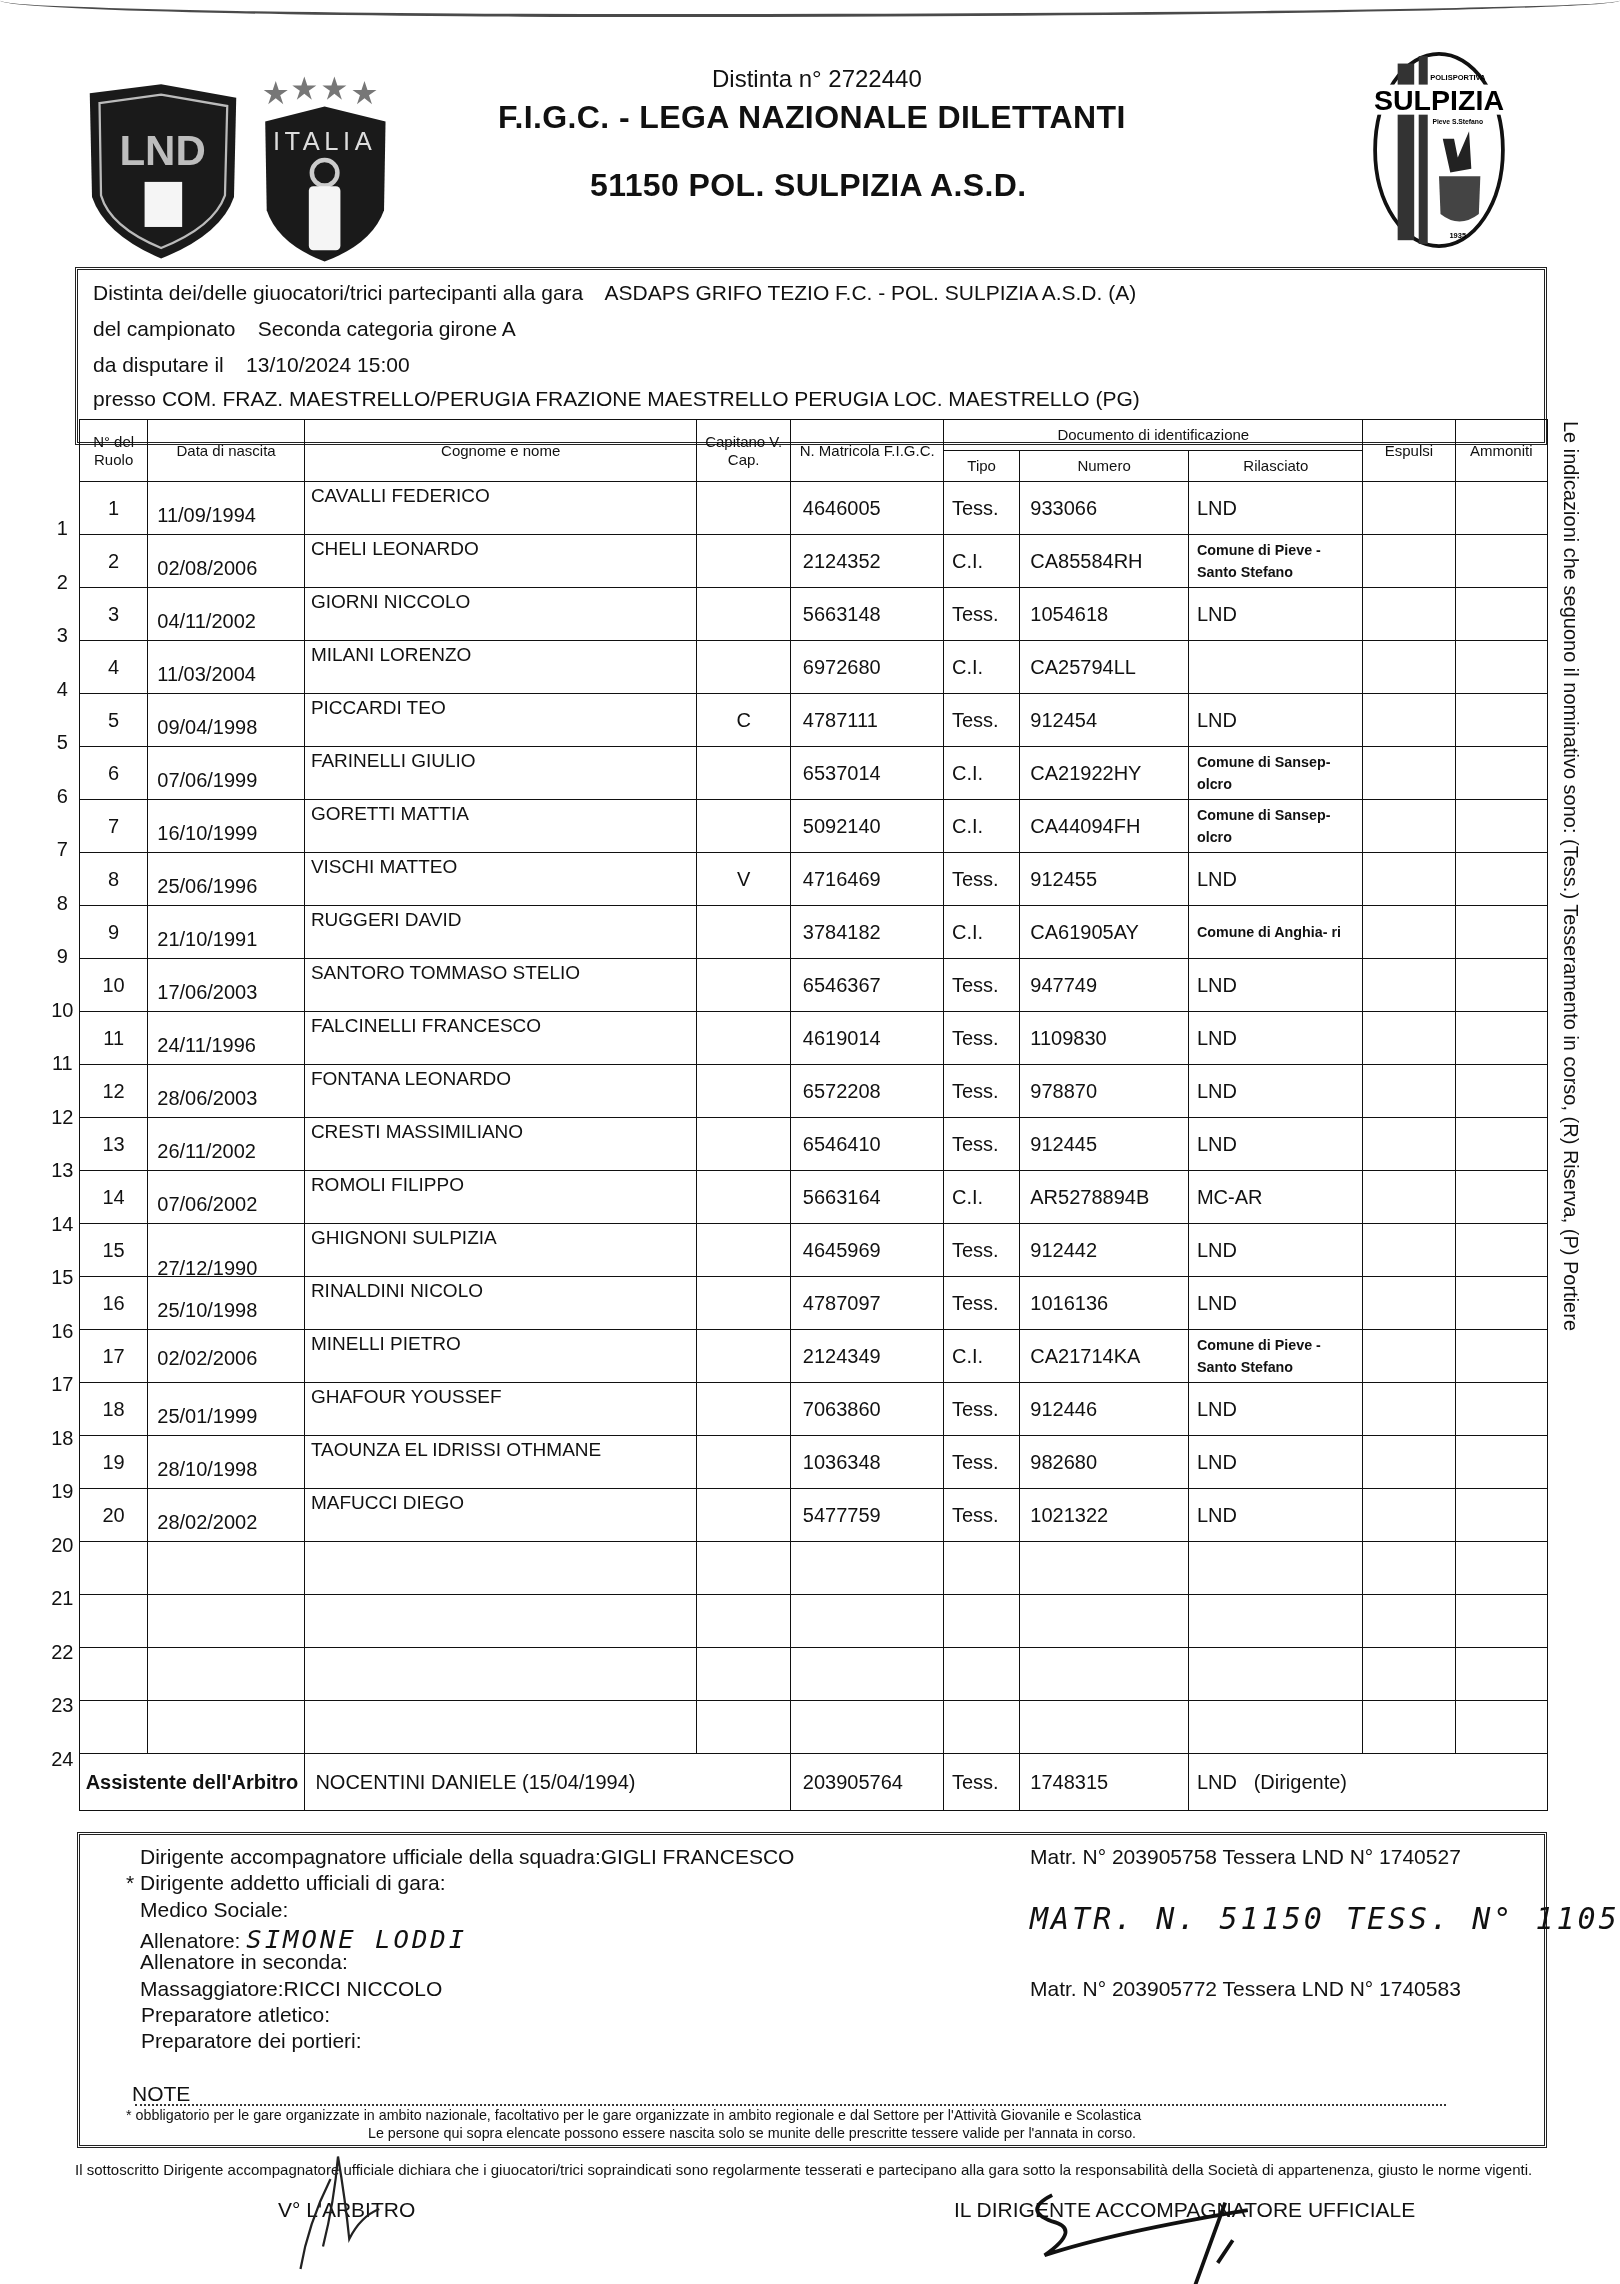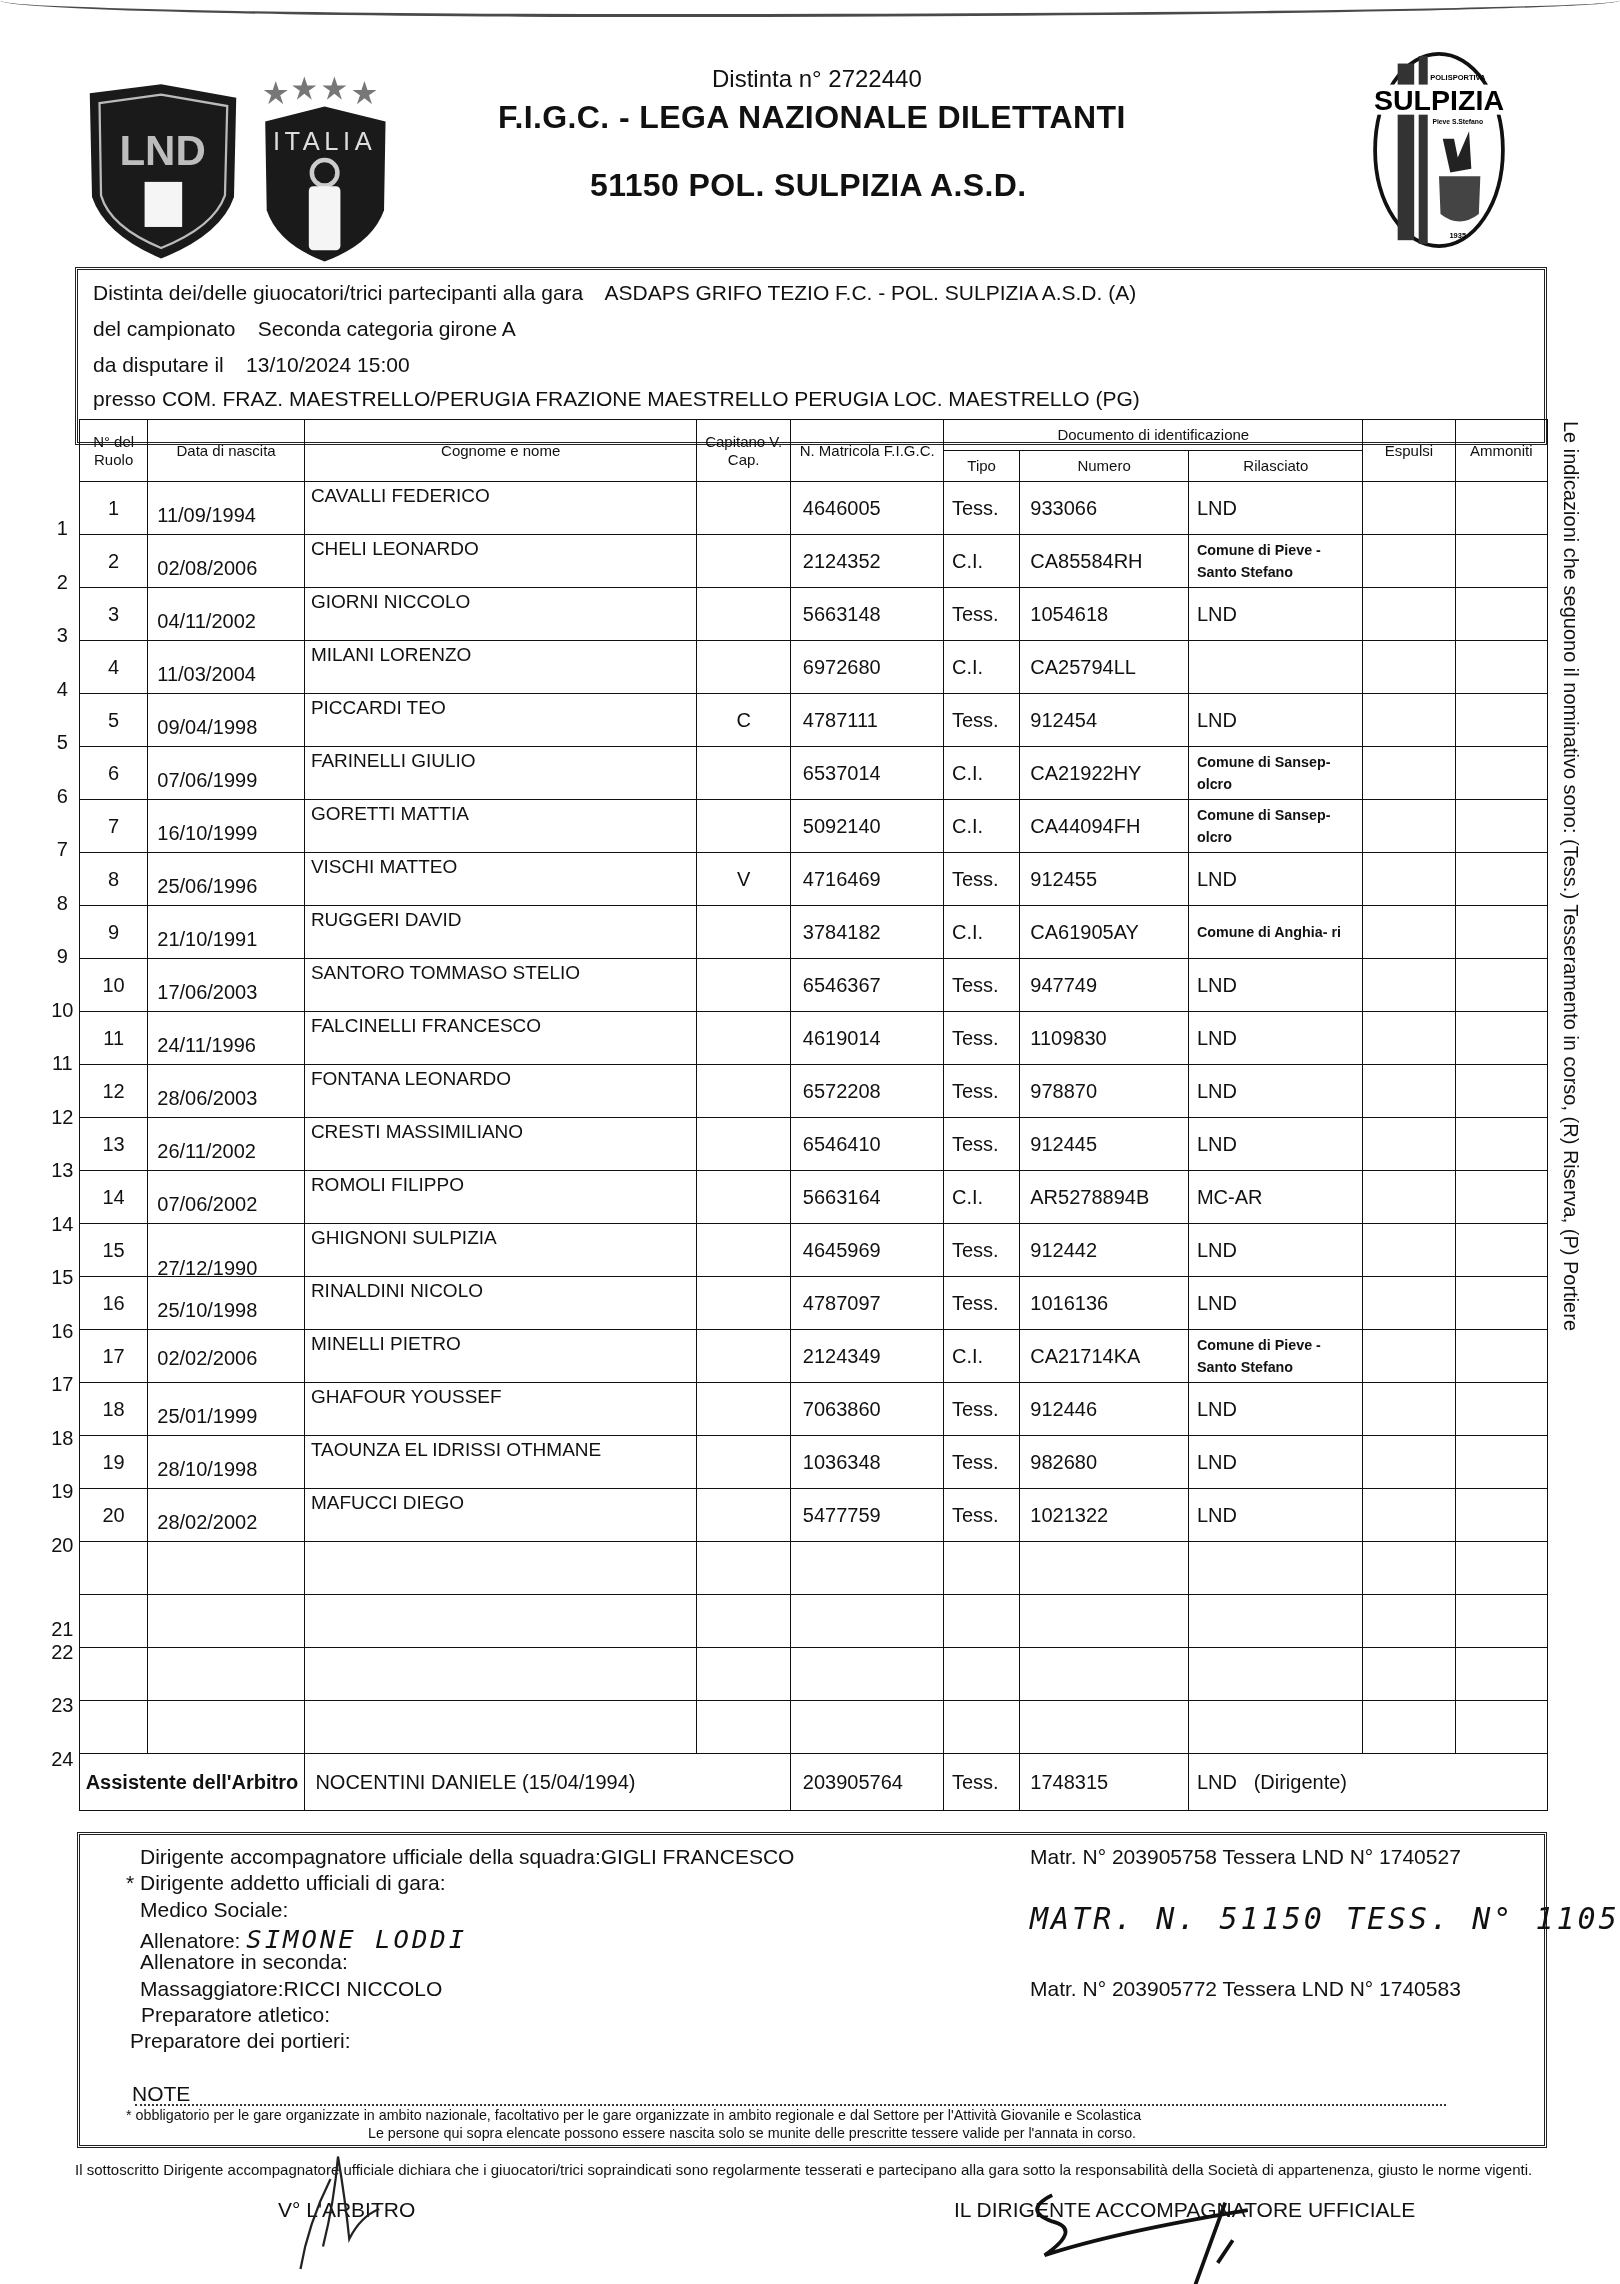--- a/index.html
+++ b/index.html
@@ -116,21 +116,21 @@
     <div class="rownum" style="top: 1052px;">11</div>
     <div class="rownum" style="top: 1106px;">12</div>
     <div class="rownum" style="top: 1159px;">13</div>
     <div class="rownum" style="top: 1213px;">14</div>
     <div class="rownum" style="top: 1266px;">15</div>
     <div class="rownum" style="top: 1320px;">16</div>
     <div class="rownum" style="top: 1373px;">17</div>
     <div class="rownum" style="top: 1427px;">18</div>
     <div class="rownum" style="top: 1480px;">19</div>
     <div class="rownum" style="top: 1534px;">20</div>
-    <div class="rownum" style="top: 1587px; margin-top: 31px;">21</div>
+    <div class="rownum" style="top: 1587px;">21</div>
     <div class="rownum" style="top: 1641px;">22</div>
     <div class="rownum" style="top: 1694px;">23</div>
     <div class="rownum" style="top: 1748px;">24</div>
   </div>
 
 <table class="main-table">
   <colgroup>
     <col style="width:68px">
       <col style="width:156px">
       <col style="width:391px">
@@ -530,21 +530,21 @@
 <div class="bl" style="left:140px;top:1898px">Medico Sociale:</div>
 <div class="bl" style="left:140px;top:1924px">
   <span>Allenatore:</span>
   <span class="hand">SIMONE LODDI</span>
 </div>
 <div class="bl hand" style="left:1030px;top:1901px;font-size:30px">MATR. N. 51150  TESS. N° 110509</div>
 <div class="bl" style="left:140px;top:1950px">Allenatore in seconda:</div>
 <div class="bl" style="left:140px;top:1977px">Massaggiatore:RICCI NICCOLO</div>
 <div class="bl" style="left:1030px;top:1977px">Matr. N° 203905772 Tessera LND N° 1740583</div>
 <div class="bl" style="left:141px;top:2003px">Preparatore atletico:</div>
-<div class="bl" style="left:130px;top:2029px">Preparatore dei portieri:</div>
+<div class="bl" style="left:141px;top:2029px">Preparatore dei portieri:</div>
 <div class="bl" style="left:132px;top:2082px">NOTE</div>
 <div class="note-dots"></div>
 <div class="bl foot-small" style="left:126px;top:2107px">* obbligatorio per le gare organizzate in ambito nazionale, facoltativo per le gare organizzate in ambito regionale e dal Settore per l'Attività Giovanile e Scolastica</div>
 <div class="bl foot-small" style="left:368px;top:2125px">Le persone qui sopra elencate possono essere nascita solo se munite delle prescritte tessere valide per l'annata in corso.</div>
 
 <div class="abs" style="left:75px;top:2159px;width:1473px;font-size:15px;line-height:1.4">Il sottoscritto Dirigente accompagnatore ufficiale dichiara che i giuocatori/trici sopraindicati sono regolarmente tesserati e partecipano alla gara sotto la responsabilità della Società di appartenenza, giusto le norme vigenti.</div>
 <div class="bl" style="left:278px;top:2198px">V° L'ARBITRO</div>
 <div class="bl" style="left:954px;top:2198px">IL DIRIGENTE ACCOMPAGNATORE UFFICIALE</div>
 <svg class="sig" style="left:248px;top:2134px" width="150" height="150" viewBox="0 0 200 200">
   <path d="M70,180 Q80,120 110,60 M100,150 Q115,90 120,30 Q130,90 135,140 Q150,110 175,100" fill="none" stroke="#222" stroke-width="3"></path>

